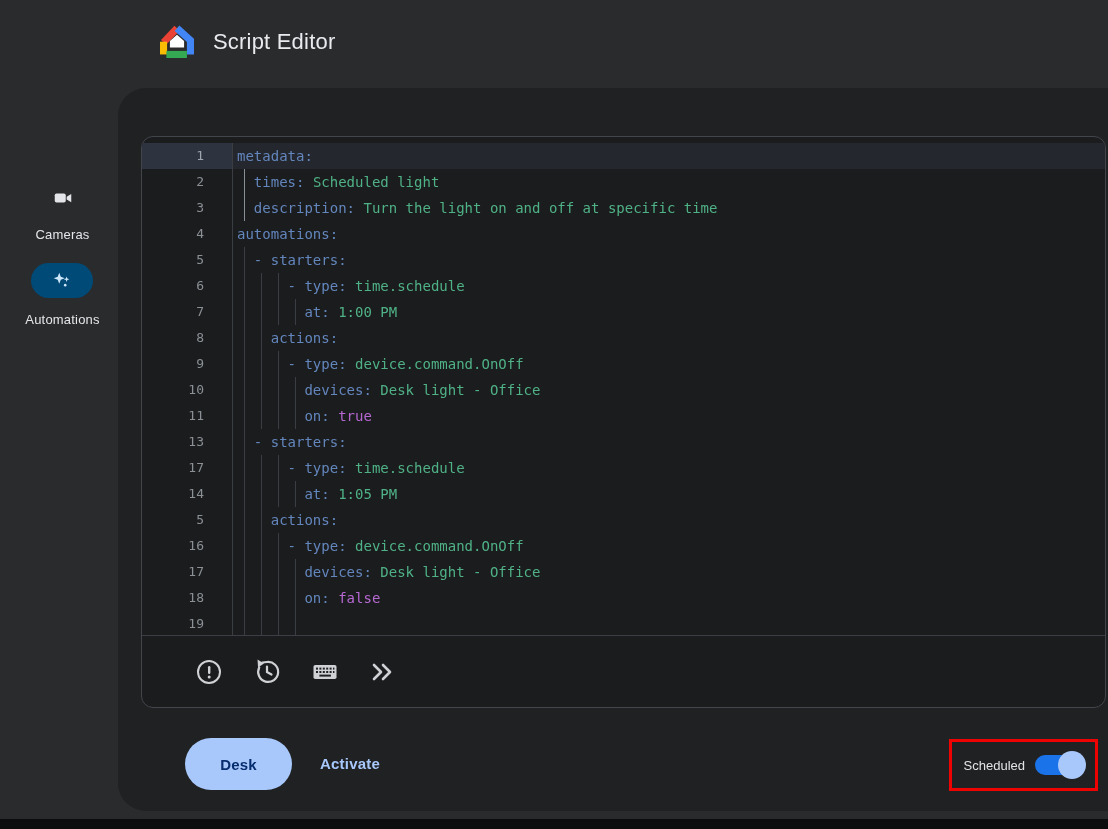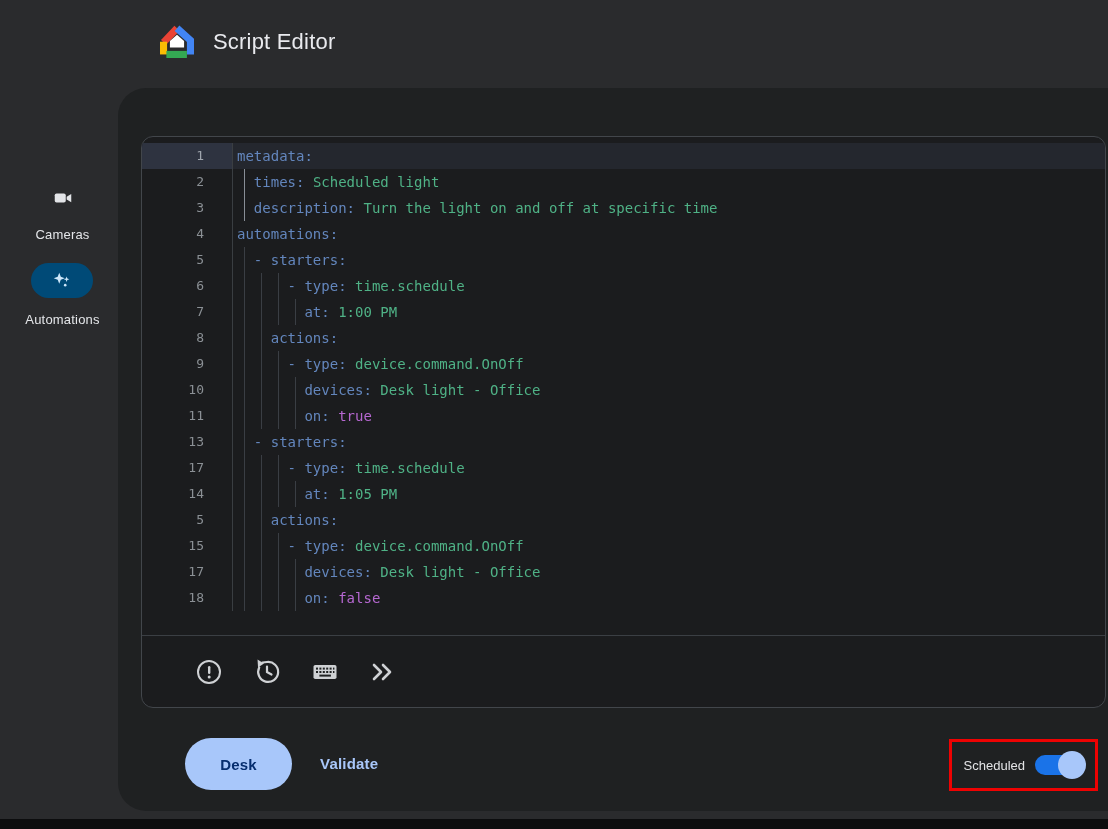--- a/index.html
+++ b/index.html
@@ -129,23 +129,24 @@
       <div class="code-row"><div class="gutter">6</div><div class="code"><span class="guide" style="left: calc(0ch + 11px);"></span><span class="guide" style="left: calc(2ch + 11px);"></span><span class="guide" style="left: calc(4ch + 11px);"></span><span>      </span><span class="tok-k">- type:</span><span> </span><span class="tok-v">time.schedule</span></div></div>
       <div class="code-row"><div class="gutter">7</div><div class="code"><span class="guide" style="left: calc(0ch + 11px);"></span><span class="guide" style="left: calc(2ch + 11px);"></span><span class="guide" style="left: calc(4ch + 11px);"></span><span class="guide" style="left: calc(6ch + 11px);"></span><span>        </span><span class="tok-k">at:</span><span> </span><span class="tok-v">1:00 PM</span></div></div>
       <div class="code-row"><div class="gutter">8</div><div class="code"><span class="guide" style="left: calc(0ch + 11px);"></span><span class="guide" style="left: calc(2ch + 11px);"></span><span>    </span><span class="tok-k">actions:</span></div></div>
       <div class="code-row"><div class="gutter">9</div><div class="code"><span class="guide" style="left: calc(0ch + 11px);"></span><span class="guide" style="left: calc(2ch + 11px);"></span><span class="guide" style="left: calc(4ch + 11px);"></span><span>      </span><span class="tok-k">- type:</span><span> </span><span class="tok-v">device.command.OnOff</span></div></div>
       <div class="code-row"><div class="gutter">10</div><div class="code"><span class="guide" style="left: calc(0ch + 11px);"></span><span class="guide" style="left: calc(2ch + 11px);"></span><span class="guide" style="left: calc(4ch + 11px);"></span><span class="guide" style="left: calc(6ch + 11px);"></span><span>        </span><span class="tok-k">devices:</span><span> </span><span class="tok-v">Desk light - Office</span></div></div>
       <div class="code-row"><div class="gutter">11</div><div class="code"><span class="guide" style="left: calc(0ch + 11px);"></span><span class="guide" style="left: calc(2ch + 11px);"></span><span class="guide" style="left: calc(4ch + 11px);"></span><span class="guide" style="left: calc(6ch + 11px);"></span><span>        </span><span class="tok-k">on:</span><span> </span><span class="tok-b">true</span></div></div>
       <div class="code-row"><div class="gutter">13</div><div class="code"><span class="guide" style="left: calc(0ch + 11px);"></span><span>  </span><span class="tok-k">- starters:</span></div></div>
       <div class="code-row"><div class="gutter">17</div><div class="code"><span class="guide" style="left: calc(0ch + 11px);"></span><span class="guide" style="left: calc(2ch + 11px);"></span><span class="guide" style="left: calc(4ch + 11px);"></span><span>      </span><span class="tok-k">- type:</span><span> </span><span class="tok-v">time.schedule</span></div></div>
       <div class="code-row"><div class="gutter">14</div><div class="code"><span class="guide" style="left: calc(0ch + 11px);"></span><span class="guide" style="left: calc(2ch + 11px);"></span><span class="guide" style="left: calc(4ch + 11px);"></span><span class="guide" style="left: calc(6ch + 11px);"></span><span>        </span><span class="tok-k">at:</span><span> </span><span class="tok-v">1:05 PM</span></div></div>
       <div class="code-row"><div class="gutter">5</div><div class="code"><span class="guide" style="left: calc(0ch + 11px);"></span><span class="guide" style="left: calc(2ch + 11px);"></span><span>    </span><span class="tok-k">actions:</span></div></div>
-      <div class="code-row"><div class="gutter">15</div><div class="code"><span class="guide" style="left: calc(0ch + 11px);"></span><span class="guide" style="left: calc(2ch + 11px);"></span><span class="guide" style="left: calc(4ch + 11px);"></span><span>      </span><span class="tok-k">- type:</span><span> </span><span class="tok-v">device.command.OnOff</span></div></div>
+      <div class="code-row"><div class="gutter">16</div><div class="code"><span class="guide" style="left: calc(0ch + 11px);"></span><span class="guide" style="left: calc(2ch + 11px);"></span><span class="guide" style="left: calc(4ch + 11px);"></span><span>      </span><span class="tok-k">- type:</span><span> </span><span class="tok-v">device.command.OnOff</span></div></div>
       <div class="code-row"><div class="gutter">17</div><div class="code"><span class="guide" style="left: calc(0ch + 11px);"></span><span class="guide" style="left: calc(2ch + 11px);"></span><span class="guide" style="left: calc(4ch + 11px);"></span><span class="guide" style="left: calc(6ch + 11px);"></span><span>        </span><span class="tok-k">devices:</span><span> </span><span class="tok-v">Desk light - Office</span></div></div>
       <div class="code-row"><div class="gutter">18</div><div class="code"><span class="guide" style="left: calc(0ch + 11px);"></span><span class="guide" style="left: calc(2ch + 11px);"></span><span class="guide" style="left: calc(4ch + 11px);"></span><span class="guide" style="left: calc(6ch + 11px);"></span><span>        </span><span class="tok-k">on:</span><span class="tok-b"> false</span></div></div>
+      <div class="code-row"><div class="gutter">19</div><div class="code"><span class="guide" style="left: calc(0ch + 11px);"></span><span class="guide" style="left: calc(2ch + 11px);"></span><span class="guide" style="left: calc(4ch + 11px);"></span><span class="guide" style="left: calc(6ch + 11px);"></span></div></div>
     </div>
   <div class="divider"></div>
   <div class="editor-footer">
     <div class="tool-btn">
       <svg width="26" height="26" viewBox="0 0 26 26">
         <circle cx="13" cy="13" r="11" fill="none" stroke="#cfd1d4" stroke-width="2"></circle>
         <rect x="12" y="7" width="2.4" height="8" rx="1.2" fill="#cfd1d4"></rect>
         <circle cx="13.2" cy="18" r="1.5" fill="#cfd1d4"></circle>
       </svg>
     </div>
@@ -179,21 +180,21 @@
     <div class="tool-btn">
       <svg width="26" height="22" viewBox="0 0 26 22">
         <path d="M4 4 L11 11 L4 18" fill="none" stroke="#cfd1d4" stroke-width="2.6" stroke-linecap="round" stroke-linejoin="round"></path>
         <path d="M13 4 L20 11 L13 18" fill="none" stroke="#cfd1d4" stroke-width="2.6" stroke-linecap="round" stroke-linejoin="round"></path>
       </svg>
     </div>
   </div>
 </div>
 
 <button class="save-btn">Desk</button>
-<button class="validate-btn">Validate</button>
+<button class="validate-btn">Activate</button>
 <div class="activate-box">
   <span class="activate-label">Scheduled</span>
   <div class="switch">
     <div class="track"></div>
     <div class="knob"></div>
   </div>
 </div>
 
 <div class="bottom-strip"></div>
 

